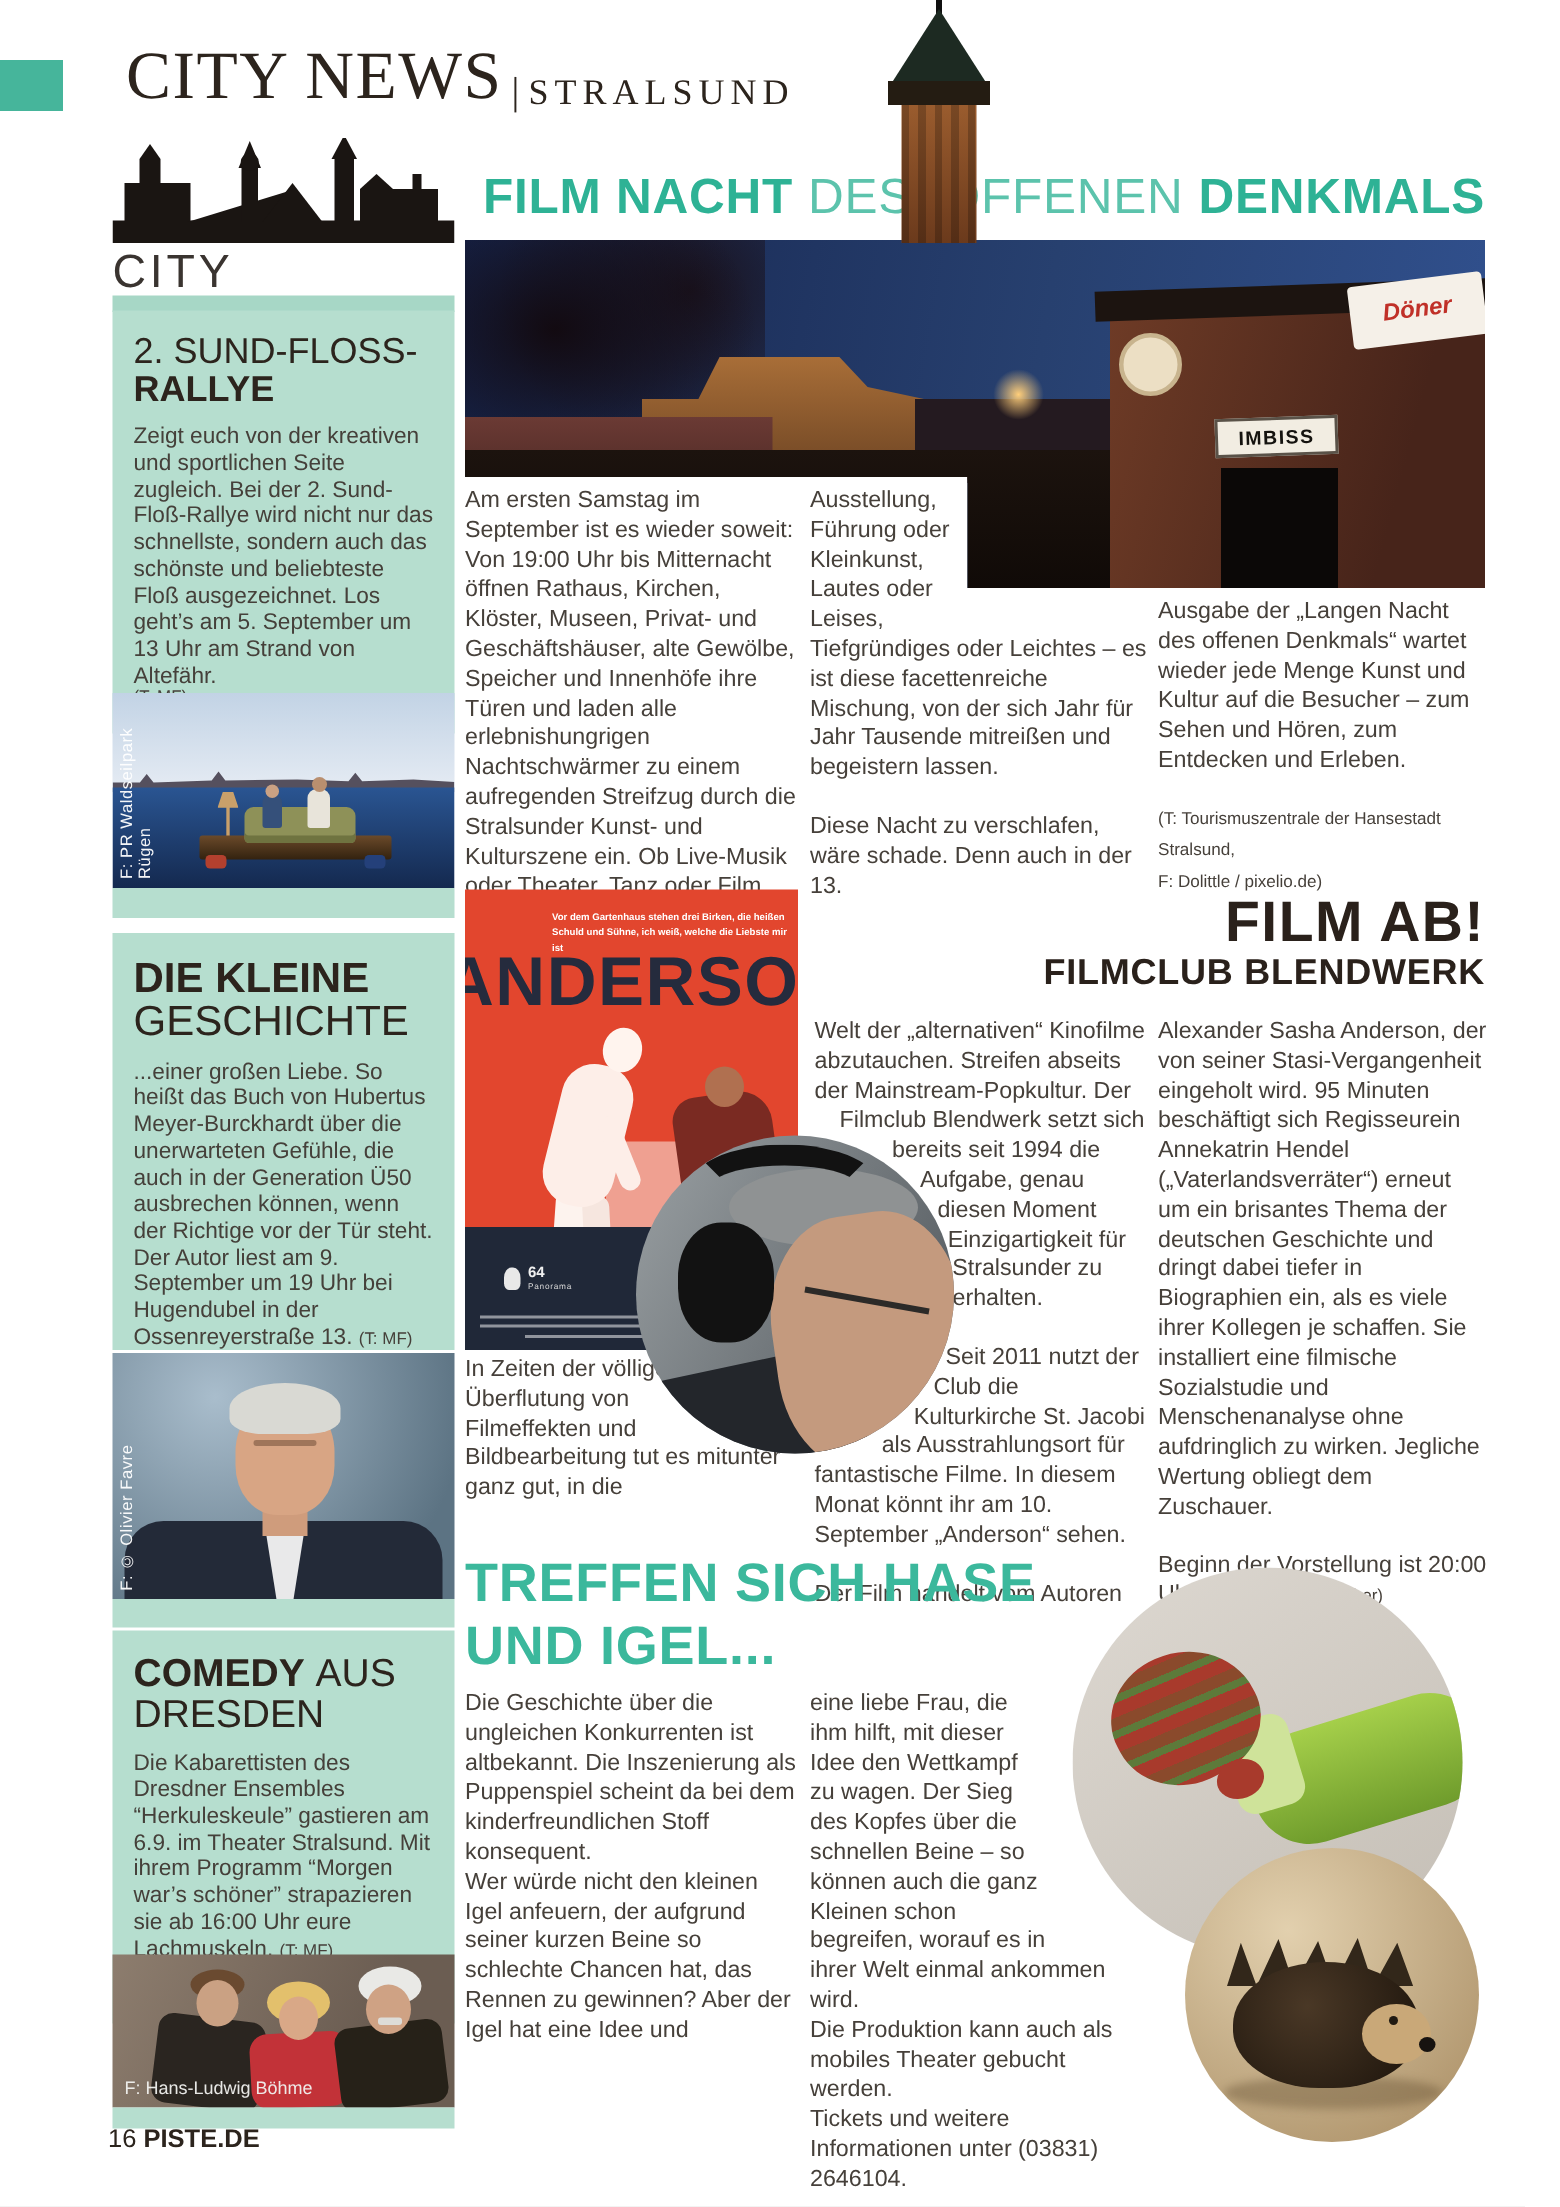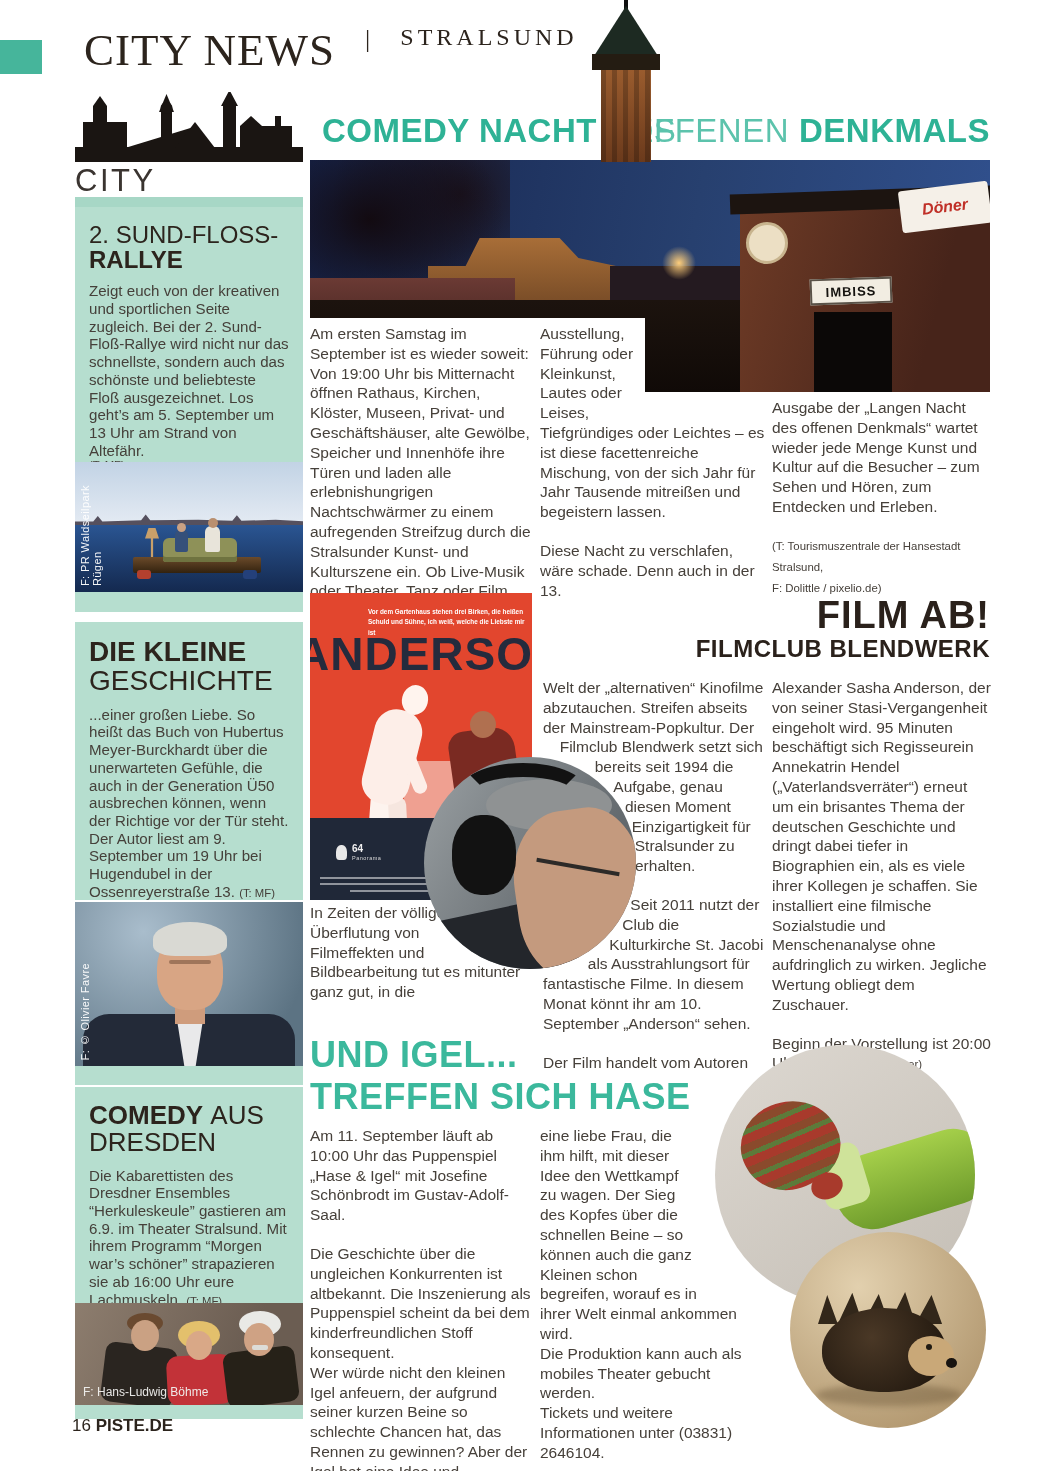--- a/index.html
+++ b/index.html
@@ -2,21 +2,21 @@
 <html><head>
 <meta charset="utf-8">
 <style>
   html,body{margin:0;padding:0;background:#e9e9e9}
   .page{position:relative;width:1040px;height:1471px;background:#ffffff;margin:0 auto;
         font-family:"Liberation Sans", sans-serif;color:#46403a;overflow:hidden}
   .abs{position:absolute}
 
   
   .accent-block{left:0;top:40px;width:42px;height:34px;background:#46b59b}
-  .page-title{left:84px;top:24px;display:flex;align-items:flex-start;gap:30px;
+  .page-title{left:84px;top:24px;display:flex;align-items:flex-end;gap:6px;
               font-family:"Liberation Serif", serif;color:#2c241d}
   .page-title .t1{font-size:45px;letter-spacing:1px}
   .page-title .sep{font-size:26px;font-weight:400}
   .page-title .t2{font-size:24px;letter-spacing:4px}
 
   
   .skyline{left:75px;top:92px;width:228px;height:70px}
   .logo-text{left:75px;top:163px;width:228px;font-size:31px;font-weight:300;
              letter-spacing:2.5px;color:#3a3430}
   .logo-bar{left:75px;top:197px;width:228px;height:11px;background:#a7d7c6}
@@ -296,21 +296,21 @@
     <div class="hcap">F: Hans-Ludwig Böhme</div>
   </div>
   <div class="abs mintstrip strip3"></div>
 
   <div class="abs footer">
     <span>16</span>
     <span class="brand">PISTE.DE</span>
   </div>
 
   <div class="abs hl hl-left">
-    <span class="b">COMEDY NACHT</span><span class="l">DES</span>
+    <span class="b">FILM NACHT</span><span class="l">DES</span>
   </div>
   <div class="abs hl hl-right">
     <span class="l">OFFENEN</span><span class="b">DENKMALS</span>
   </div>
 
   <div class="abs scene">
     <div class="sky"></div>
     <div class="trees"></div>
     <div class="church"></div>
     <div class="midtown"></div>
@@ -392,26 +392,25 @@
     <p>Alexander Sasha Anderson, der von seiner Stasi-Vergangenheit eingeholt wird. 95 Minuten beschäftigt sich Regisseurein Annekatrin Hendel („Vaterlandsverräter“) erneut um ein brisantes Thema der deutschen Geschichte und dringt dabei tiefer in Biographien ein, als es viele ihrer Kollegen je schaffen. Sie installiert eine filmische Sozialstudie und Menschenanalyse ohne aufdringlich zu wirken. Jegliche Wertung obliegt dem Zuschauer.</p>
     <p><span>Beginn der Vorstellung ist 20:00 Uhr.</span>
       <span class="inline-credit">(T: MF, F: © Salzgeber)</span></p>
   </div>
   <div class="abs body-col intro">
     <div class="spacer" style="float:right;width:92px;height:40px;shape-outside:circle(104px at 108px -36px)"></div>
     <p>In Zeiten der völligen Überflutung von Filmeffekten und Bildbearbeitung tut es mitunter ganz gut, in die</p>
   </div>
 
   <div class="abs hasehead">
+    <div>TREFFEN SICH HASE</div>
     <div>UND IGEL...</div>
-    <div>TREFFEN SICH HASE</div>
   </div>
 
   <div class="abs body-col hcol1">
-    <p>Am 11. September läuft ab 10:00 Uhr das Puppenspiel „Hase &amp; Igel“ mit Josefine Schönbrodt im Gustav-Adolf-Saal.</p>
     <p class="preline">Die Geschichte über die ungleichen Konkurrenten ist altbekannt. Die Inszenierung als Puppenspiel scheint da bei dem kinderfreundlichen Stoff konsequent.
 Wer würde nicht den kleinen Igel anfeuern, der aufgrund seiner kurzen Beine so schlechte Chancen hat, das Rennen zu gewinnen? Aber der Igel hat eine Idee und</p>
   </div>
   <div class="abs body-col hcol2">
     <div class="spacer" style="float:right;width:72px;height:335px;shape-outside:circle(168px at 150px 45px)"></div>
     <p class="preline">eine liebe Frau, die ihm hilft, mit dieser Idee den Wettkampf zu wagen. Der Sieg des Kopfes über die schnellen Beine – so können auch die ganz Kleinen schon begreifen, worauf es in ihrer Welt einmal ankommen wird.
 Die Produktion kann auch als mobiles Theater gebucht werden.
 Tickets und weitere Informationen unter (03831) 2646104.</p>
 
   </div>

